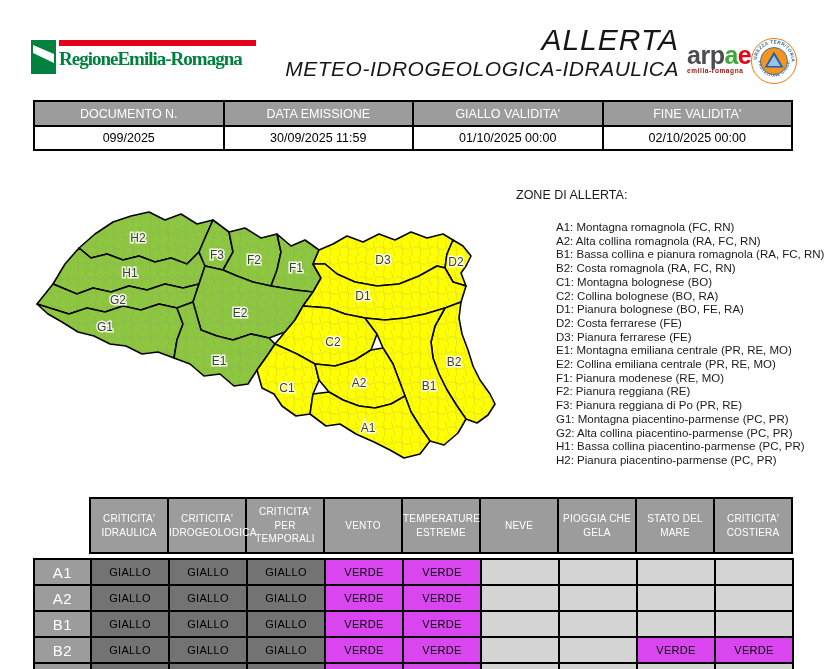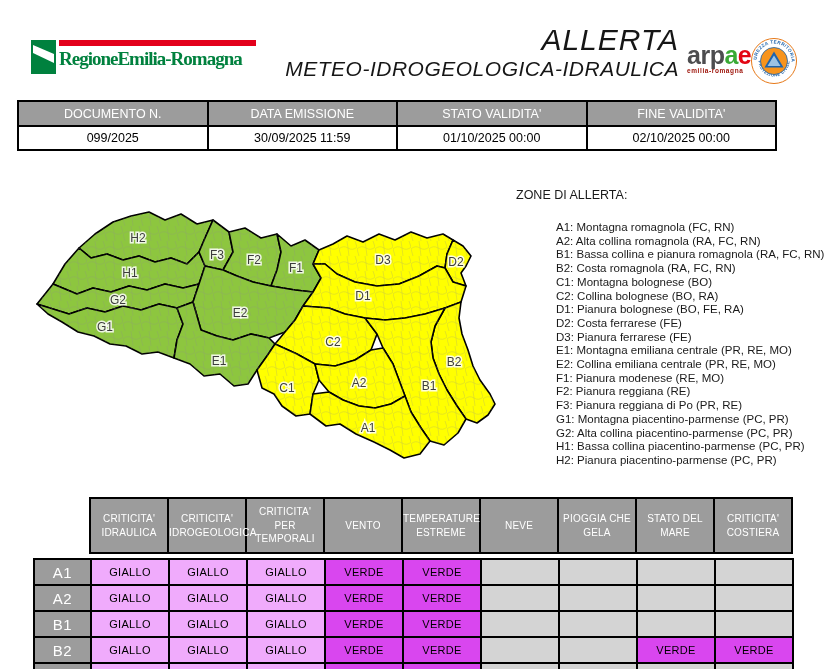--- a/index.html
+++ b/index.html
@@ -14,21 +14,21 @@
             color:#00813e;letter-spacing:-1px;white-space:nowrap;}
   .title-block{position:absolute;right:147px;top:23px;text-align:right;color:#161616;font-style:italic;}
   .title-main{font-size:30px;letter-spacing:1px;line-height:33px;}
   .title-sub{font-size:21px;letter-spacing:0.5px;line-height:26px;}
   .arpae{position:absolute;left:687px;top:44px;width:62px;text-align:left;}
   .arpae-name{font-size:25px;font-weight:bold;letter-spacing:-0.5px;color:#4d4d4f;line-height:22px;}
   .arpae-name .g{color:#3aaa35;} .arpae-name .r{color:#e30613;}
   .arpae-sub{font-size:6.5px;letter-spacing:0.6px;color:#9c1006;font-weight:bold;margin-top:1px;}
   .pc-logo{position:absolute;left:751px;top:38px;}
   
-  .doc-table{position:absolute;left:17px;top:100px;width:760px;border-collapse:collapse;
+  .doc-table{position:absolute;left:33px;top:100px;width:760px;border-collapse:collapse;
              table-layout:fixed;}
   .doc-table th,.doc-table td{border:2px solid #000;text-align:center;font-weight:normal;}
   .doc-table th{background:#9c9c9c;color:#fff;font-size:12.5px;height:21px;}
   .doc-table td{background:#fff;color:#000;font-size:12.5px;height:20px;}
   
   .map-svg{position:absolute;left:33px;top:196px;}
   .zone-label{font-family:"Liberation Sans",sans-serif;font-size:12px;fill:#3d3d3d;
               text-anchor:middle;paint-order:stroke;stroke:rgba(255,255,255,0.85);
               stroke-width:3px;}
   
@@ -38,21 +38,21 @@
   
   .alert-wrap{position:absolute;left:33px;top:497px;width:762px;}
   .al-table{border-collapse:collapse;table-layout:fixed;width:760px;}
   .al-table th,.al-table td{border:2px solid #000;text-align:center;padding:0;}
   .al-head th{background:#9c9c9c;color:#fff;font-size:10px;font-weight:normal;
               height:53px;letter-spacing:0.2px;line-height:1.35;}
   .al-head th.blank{background:transparent;border:none;}
   .al-body{margin-top:4px;}
   .al-body td{height:24px;font-size:11px;letter-spacing:0.3px;color:#000;}
   .al-body td.rowlabel{background:#9c9c9c;color:#fff;font-size:15px;letter-spacing:0.5px;}
-  .al-body td.giallo{background:#f0abfc;}
+  .al-body td.giallo{background:#737373;}
   .al-body td.verde{background:#d946ef;}
   .al-body td.empty{background:#d4d4d4;}
 </style>
 </head>
 <body>
 
 <div class="page">
 
   <div class="rer-logo">
     <svg class="rer-square" width="25" height="34" viewBox="0 0 25 34">
@@ -96,21 +96,21 @@
     <colgroup>
         <col style="width:25%">
         <col style="width:25%">
         <col style="width:25%">
         <col style="width:25%">
       </colgroup>
     <thead>
         <tr id="doc-head-row">
           <th>DOCUMENTO N.</th>
           <th>DATA EMISSIONE</th>
-          <th>STATO VALIDITA'</th>
+          <th>GIALLO VALIDITA'</th>
           <th>FINE VALIDITA'</th>
         </tr>
       </thead>
     <tbody>
         <tr id="doc-val-row">
           <td>099/2025</td>
           <td>30/09/2025 11:59</td>
           <td>01/10/2025 00:00</td>
           <td>02/10/2025 00:00</td>
         </tr>

